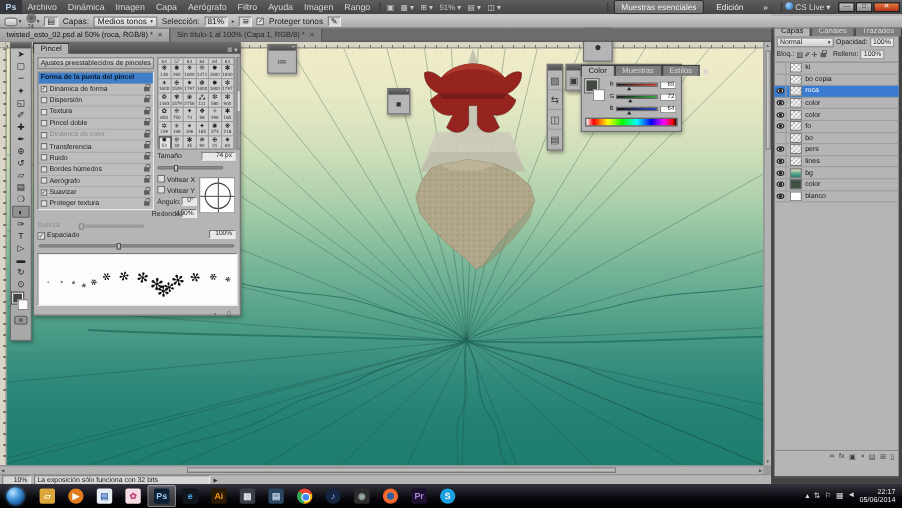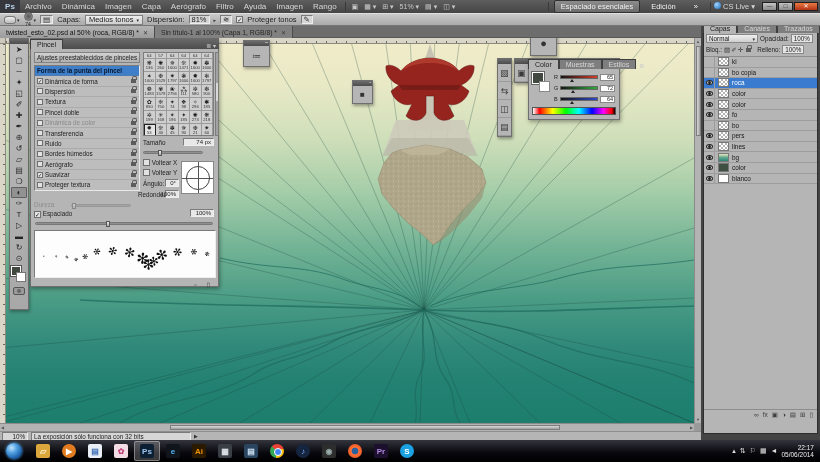--- a/index.html
+++ b/index.html
@@ -188,21 +188,21 @@
   <div id="menubar" class="abs">
     <div id="pslogo">Ps</div>
     <span id="menus"><span class="menu-item">Archivo</span><span class="menu-item">Dinámica</span><span class="menu-item">Imagen</span><span class="menu-item">Capa</span><span class="menu-item">Aerógrafo</span><span class="menu-item">Filtro</span><span class="menu-item">Ayuda</span><span class="menu-item">Imagen</span><span class="menu-item">Rango</span></span>
     <span class="mbsep"></span>
     <span id="mbicons"><span class="mb-ic">▣</span><span class="mb-ic">▦ ▾</span><span class="mb-ic">⊞ ▾</span></span>
     <span class="mb-ic"><span>51%</span> ▾</span>
     <span class="mb-ic">▤ ▾</span>
     <span class="mb-ic">◫ ▾</span>
     <span style="margin-left:auto"></span>
     <span class="mbsep"></span>
-    <span class="wsbtn">Espaciado esenciales</span>
+    <span class="wsbtn">Muestras esenciales</span>
     <span class="wsbtn flat">Edición</span>
     <span class="wsbtn flat">»</span>
     <span class="mbsep"></span>
     <span id="cslive"><span class="dot"></span><span>CS Live</span> ▾</span>
     <span id="winbtns">
       <span class="wbtn">—</span>
       <span class="wbtn">□</span>
       <span class="wbtn close">✕</span>
     </span>
   </div>
@@ -218,21 +218,21 @@
         <span class="tinynum">74</span>
       </span>
         <span class="dda">▾</span>
     </span>
     <span class="inbox">▤</span>
     <span>Capas:</span>
     <span class="dd">
         <span>Medios tonos</span>
         <span class="dda">▾</span>
       </span>
-    <span>Dispersión:</span>
+    <span>Selección:</span>
     <span class="inbox">
         <span>81%</span>
       </span>
     <span class="dda">▸</span>
     <span class="inbox">≋</span>
     <span class="cb">✓</span>
     <span>Proteger tonos</span>
     <span class="inbox">✎</span>
   </div>
 

